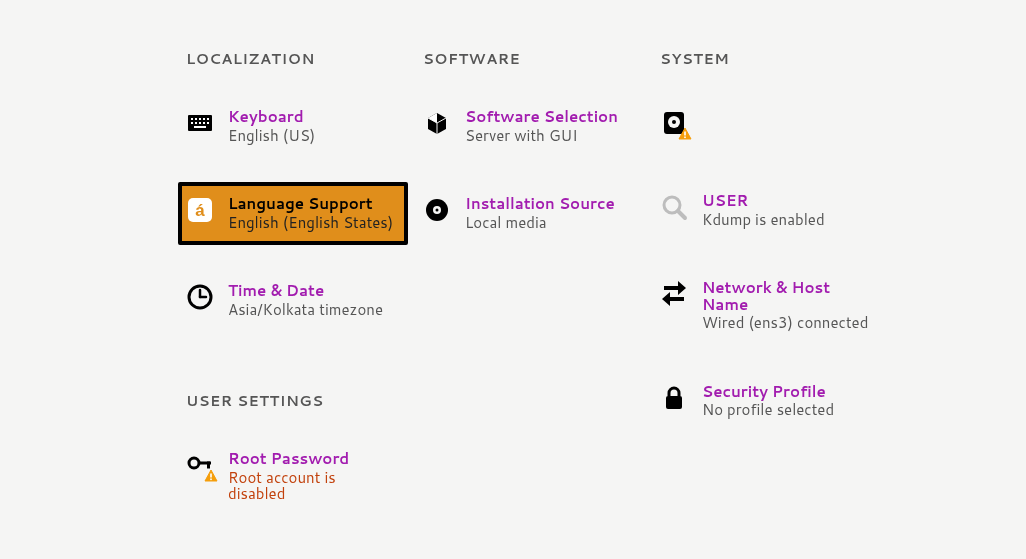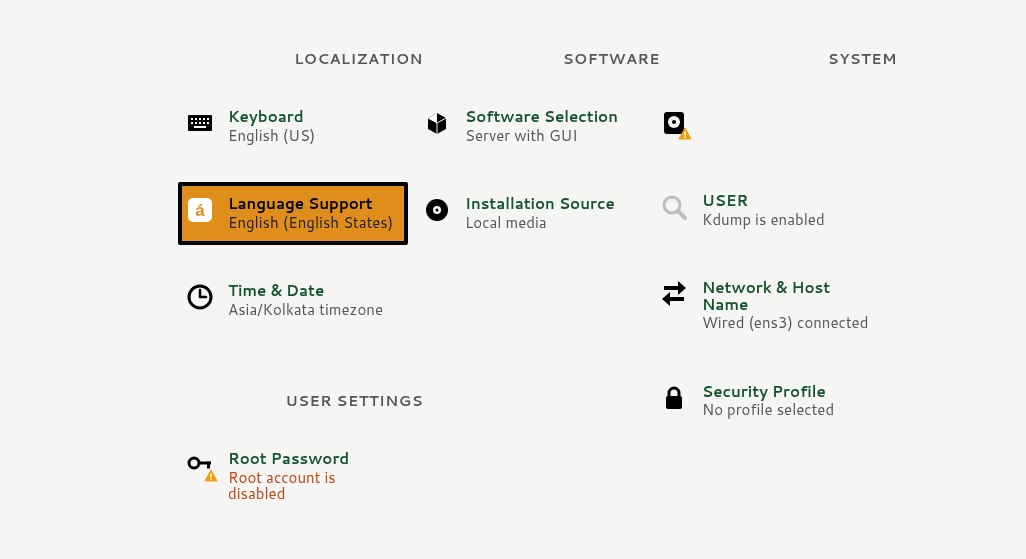--- a/index.html
+++ b/index.html
@@ -21,21 +21,20 @@
     width: 237px;
     display: flex;
     flex-direction: column;
   }
   .section-heading {
     font-size: 14.5px;
     font-weight: 600;
     color: #555;
     letter-spacing: 0.5px;
     margin: 0 0 26px 0;
-    text-align: right;
   }
   .spoke {
     display: flex;
     align-items: flex-start;
     padding: 10px 8px 10px 4px;
     margin: 0 0 24px -8px;
     gap: 14px;
     cursor: pointer;
     border: 4px solid transparent;
     border-radius: 2px;
@@ -57,21 +56,21 @@
   }
   .spoke .texts {
     display: flex;
     flex-direction: column;
     gap: 2px;
     padding-top: 0px;
   }
   .spoke .title {
     font-size: 15px;
     font-weight: 700;
-    color: #14532d;
+    color: #a21caf;
     line-height: 1.1;
   }
   .spoke.selected .title { color: #000000; }
   .spoke .sub {
     font-size: 15px;
     color: #555;
     line-height: 1.1;
   }
   .spoke.selected .sub { color: #222; }
   .spoke .sub.warn { color: #c2410c; }

